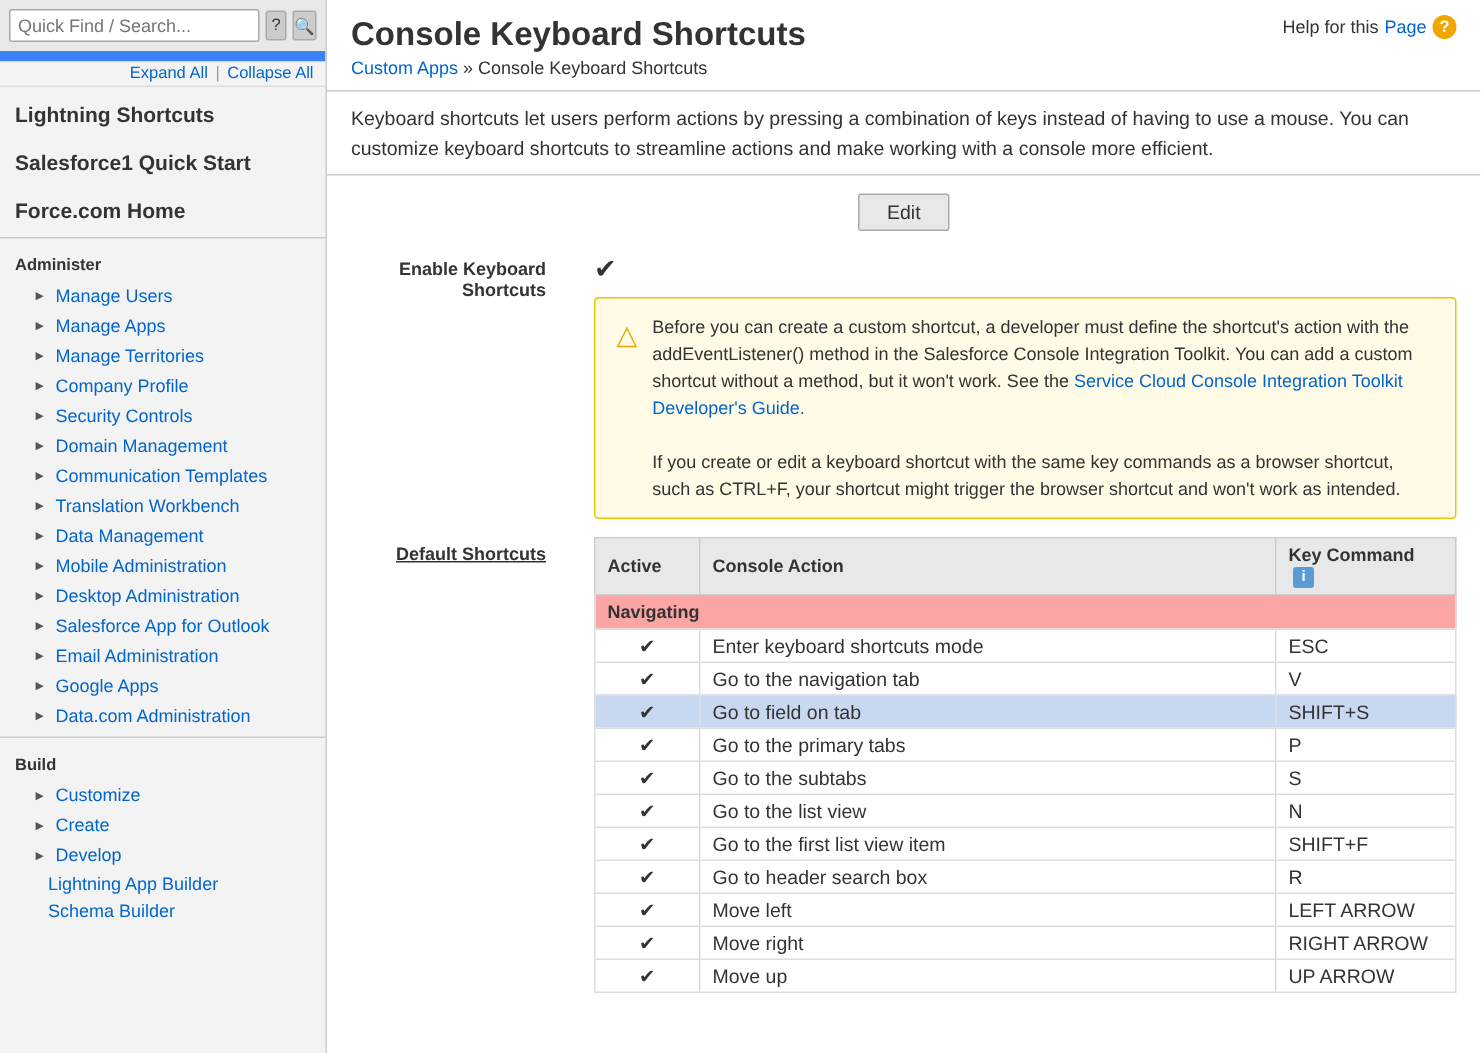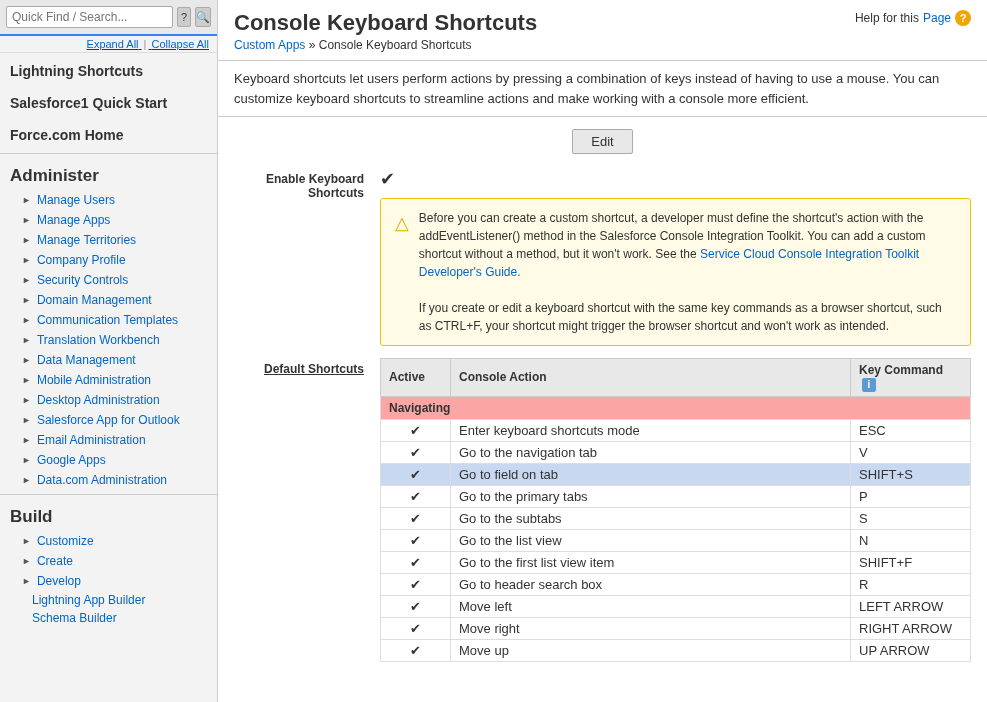--- a/index.html
+++ b/index.html
@@ -13,21 +13,21 @@
       border-right: 1px solid #ccc;
       overflow-y: auto;
       display: flex;
       flex-direction: column;
     }
     #search-bar {
       display: flex;
       align-items: center;
       padding: 6px 6px;
       background: #e8e8e8;
-      border-bottom: 2px solid #3b82f6;
+      border-bottom: 7px solid #3b82f6;
       gap: 4px;
     }
     #search-bar input {
       flex: 1;
       font-size: 12px;
       border: 1px solid #aaa;
       border-radius: 2px;
       padding: 3px 5px;
       background: #fff;
       color: #999;
@@ -40,28 +40,27 @@
       display: flex; align-items: center; justify-content: center;
       cursor: pointer;
       font-size: 11px;
     }
     .expand-row {
       text-align: right;
       padding: 2px 8px;
       font-size: 11px;
       border-bottom: 1px solid #ddd;
       background: #f3f3f3;
-      text-decoration: underline;
     }
     .expand-row a { color: #0066cc; text-decoration: none; cursor: pointer; }
     .expand-row span { color: #999; margin: 0 2px; }
 
     .sidebar-section-header {
       font-weight: bold;
-      font-size: 17px;
+      font-size: 11px;
       padding: 8px 10px 4px 10px;
       color: #333;
     }
     .sidebar-section-header.top-level {
       font-size: 14px;
       padding: 10px 10px 6px 10px;
       cursor: pointer;
     }
     .sidebar-item {
       padding: 3px 10px 3px 18px;
@@ -161,21 +160,21 @@
       border: 1px solid #aaa;
       border-radius: 2px;
       cursor: pointer;
       color: #333;
     }
 
     .field-row {
       display: flex;
       align-items: flex-start;
       margin-bottom: 12px;
-      gap: 16px;
+      gap: 32px;
     }
     .field-label {
       width: 130px;
       min-width: 130px;
       text-align: right;
       font-weight: bold;
       font-size: 12px;
       color: #333;
       padding-top: 2px;
     }

